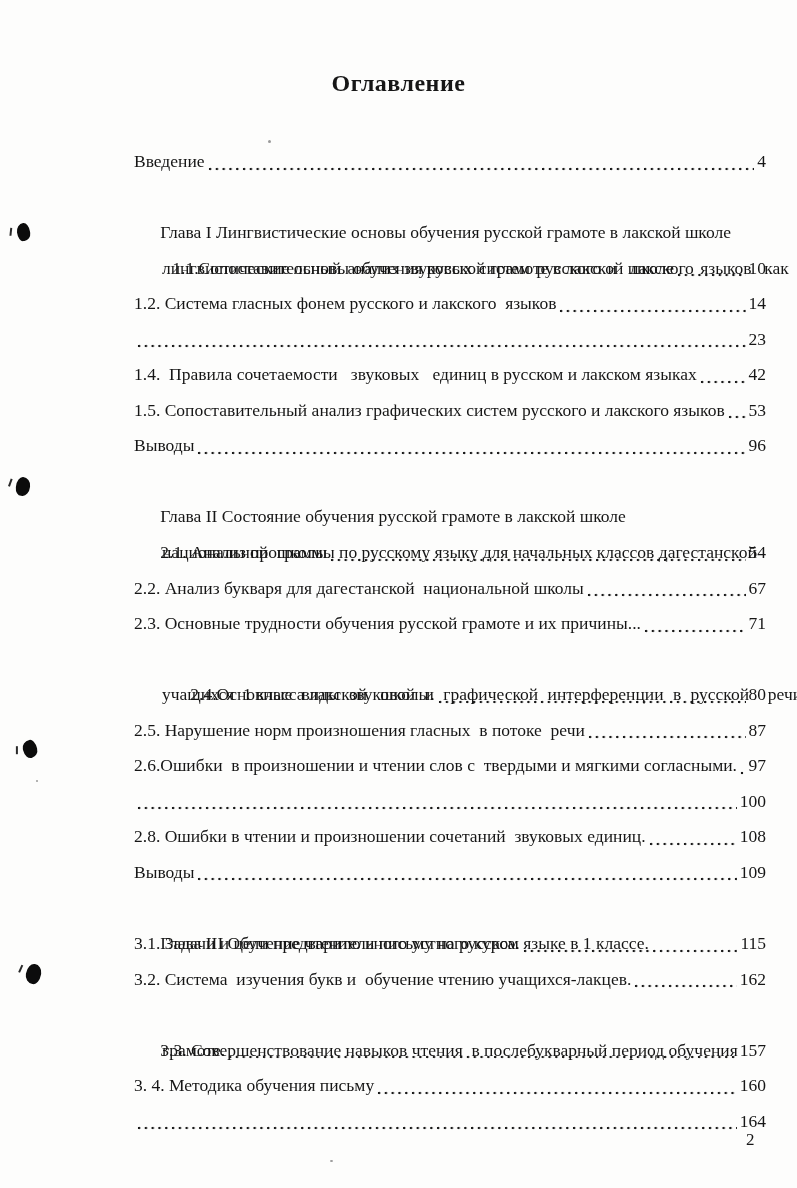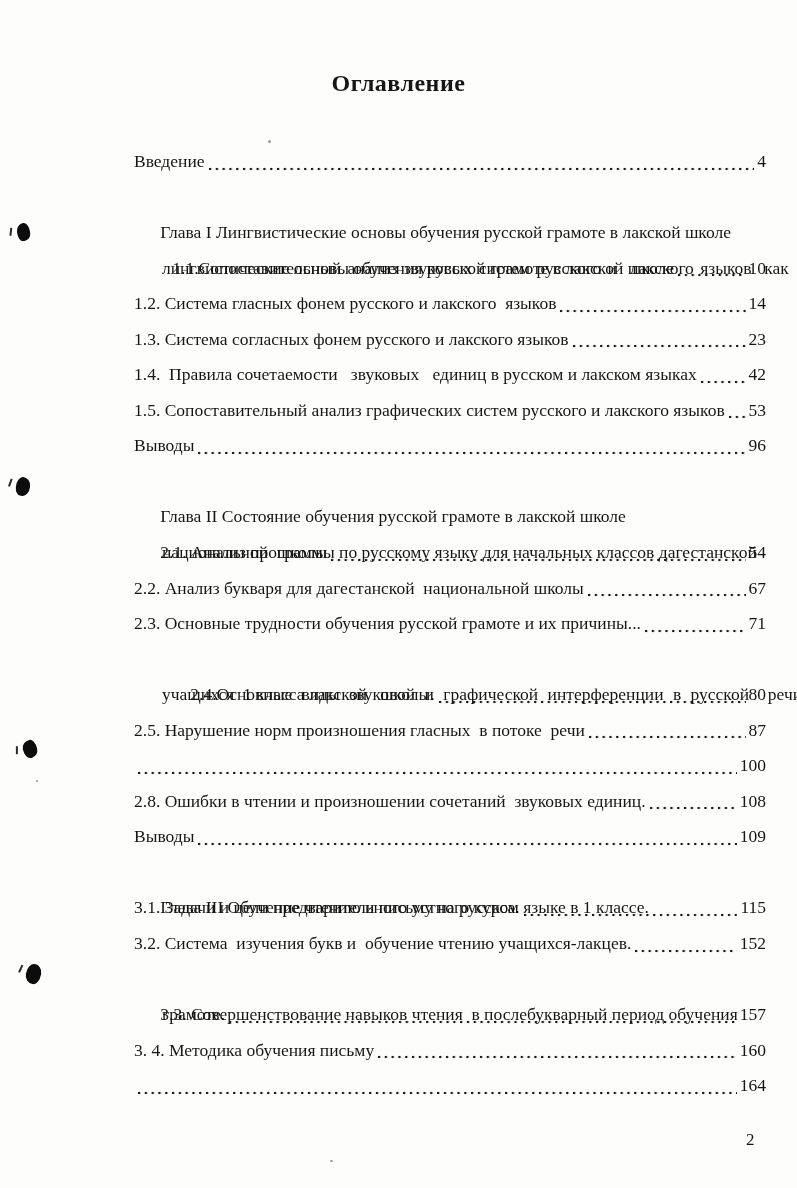--- a/index.html
+++ b/index.html
@@ -88,21 +88,20 @@
       <span class="pg">10</span>
     </div>
 
     <div class="row">
       <span class="t">1.2. Система гласных фонем русского и лакского  языков</span>
       <span class="leader"></span>
       <span class="pg">14</span>
     </div>
 
     <div class="row">
-      <span class="t">1.3. Система согласных фонем русского и лакского языков</span>
       <span class="leader"></span>
       <span class="pg">23</span>
     </div>
 
     <div class="row">
       <span class="t">1.4.  Правила сочетаемости   звуковых   единиц в русском и лакском языках</span>
       <span class="leader"></span>
       <span class="pg">42</span>
     </div>
 
@@ -153,20 +152,25 @@
       <span class="leader"></span>
       <span class="pg">80</span>
     </div>
 
     <div class="row">
       <span class="t">2.5. Нарушение норм произношения гласных  в потоке  речи</span>
       <span class="leader"></span>
       <span class="pg">87</span>
     </div>
 
+    <div class="row">
+      <span class="t">2.6.Ошибки  в произношении и чтении слов с  твердыми и мягкими согласными.</span>
+      <span class="leader"></span>
+      <span class="pg">97</span>
+    </div>
 
     <div class="row">
       <span class="leader"></span>
       <span class="pg">100</span>
     </div>
 
     <div class="row">
       <span class="t">2.8. Ошибки в чтении и произношении сочетаний  звуковых единиц.</span>
       <span class="leader"></span>
       <span class="pg">108</span>
@@ -184,21 +188,21 @@
 
     <div class="row">
       <span class="t">3.1. Задачи и цели предварительного устного курса.</span>
       <span class="leader"></span>
       <span class="pg">115</span>
     </div>
 
     <div class="row">
       <span class="t">3.2. Система  изучения букв и  обучение чтению учащихся-лакцев.</span>
       <span class="leader"></span>
-      <span class="pg">152</span>
+      <span class="pg">162</span>
     </div>
 
     <div class="row blk">
       <span>3.3. Совершенствование навыков чтения  в послебукварный период обучения</span>
     </div>
 
     <div class="row ind">
       <span class="t">грамоте.</span>
       <span class="leader"></span>
       <span class="pg">157</span>

